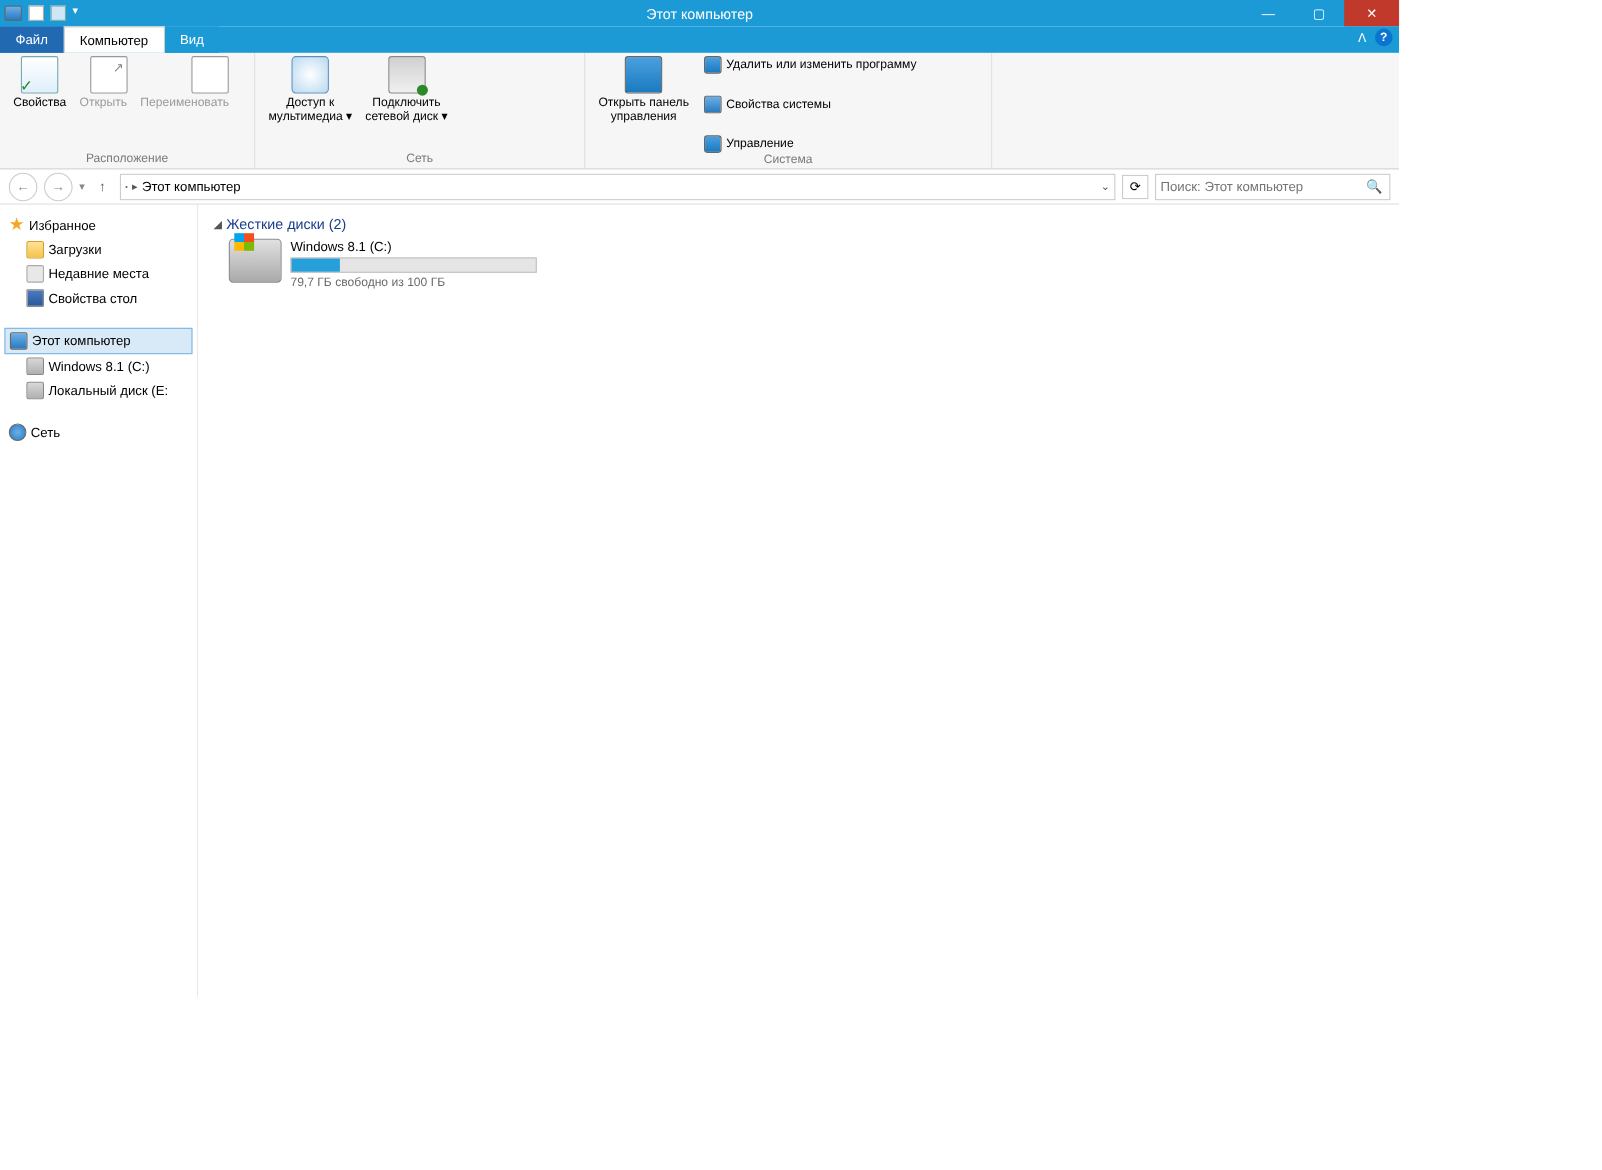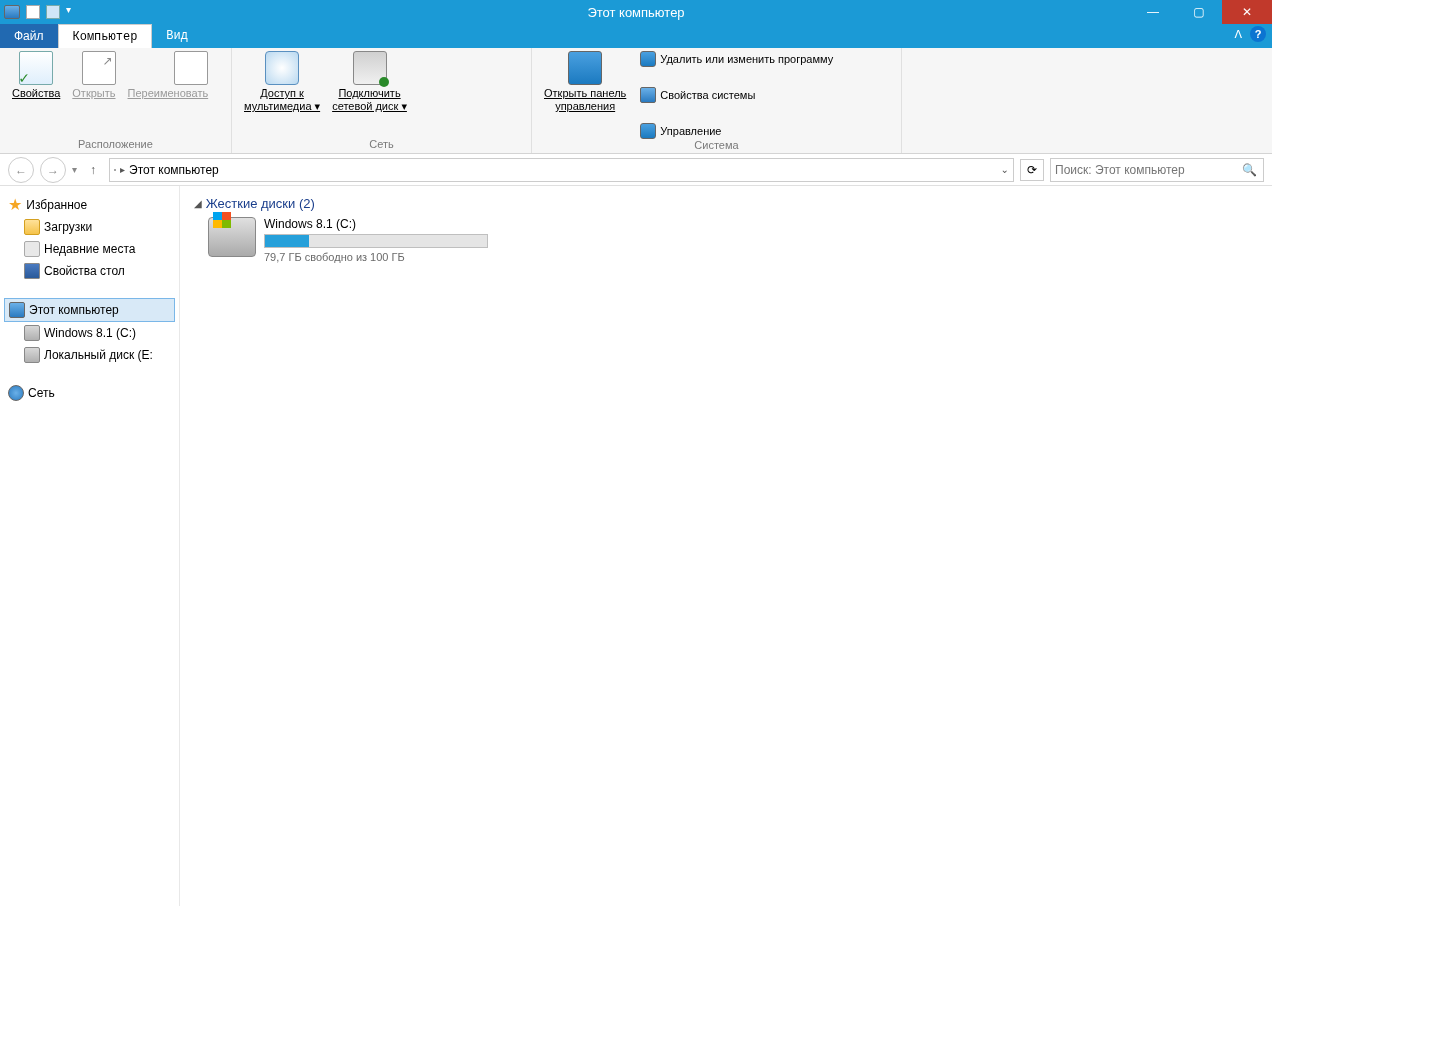--- a/index.html
+++ b/index.html
@@ -6,33 +6,33 @@
 body { width:1272px; height:930px; background:#fff; font-size:12px; color:#000; }
 .titlebar { height:24px; background:#1b9ad6; display:flex; align-items:center; position:relative; }
 .titlebar .qa { display:flex; align-items:center; gap:6px; padding-left:4px; }
 .titlebar .qa span { width:16px; height:16px; display:inline-block; }
 .titlebar .title { position:absolute; left:0; right:0; text-align:center; color:#fff; font-size:13px; }
 .titlebar .winbtns { position:absolute; right:0; top:0; display:flex; height:24px; }
 .titlebar .winbtns div { width:46px; height:24px; display:flex; align-items:center; justify-content:center; color:#fff; }
 .titlebar .winbtns .close { background:#c1392b; width:50px; }
 .tabs { height:24px; background:#1b9ad6; display:flex; align-items:flex-end; font-size:12px; position:relative; }
 .tabs .filetab { background:#2169b1; color:#fff; padding:4px 14px; height:24px; display:flex; align-items:center; }
-.tabs .tab { background:#fff; color:#000; padding:8px 14px; height:24px; display:flex; align-items:center; border-top:1px solid #ccc; border-left:1px solid #ccc; border-right:1px solid #ccc;font-family:Liberation Mono, monospace; }
+.tabs .tab { background:#fff; color:#000; padding:8px 14px; height:24px; display:flex; align-items:center; border-top:1px solid #ccc; border-left:1px solid #ccc; border-right:1px solid #ccc; }
 .tabs .tab.inactive { background:#1b9ad6; color:#fff; border:none; }
 .tabs .right { position:absolute; right:6px; top:2px; display:flex; gap:8px; align-items:center; }
 .tabs .right .chev { color:#fff; font-size:11px; }
 .tabs .right .help { width:16px; height:16px; border-radius:50%; background:#0b74d1; color:#fff; display:flex; align-items:center; justify-content:center; font-size:11px; font-weight:bold; }
 .ribbon { height:106px; background:#f6f6f6; border-bottom:1px solid #d4d4d4; display:flex; }
 .ribgroup { border-right:1px solid #e0e0e0; display:flex; flex-direction:column; justify-content:space-between; }
 .ribgroup .items { display:flex; align-items:flex-start; padding:3px 6px 0 6px; }
 .ribgroup .lbl { text-align:center; color:#7a7a7a; font-size:11px; padding-bottom:3px; }
 .ritem { display:flex; flex-direction:column; align-items:center; width:auto; padding:0 6px; color:#000; }
 .ritem.disabled { color:#9a9a9a;align-items:flex-end; }
 .ritem .ico { width:34px; height:34px; margin-bottom:2px; }
-.ritem .txt { font-size:11px; text-align:center; line-height:13px; white-space:pre-line;text-decoration:underline; }
+.ritem .txt { font-size:11px; text-align:center; line-height:13px; white-space:pre-line; }
 .syscol { display:flex; flex-direction:column; justify-content:center; gap:20px; padding:0 8px; }
 .sysrow { display:flex; align-items:center; gap:4px; font-size:11px; }
 .sysrow .sico { width:16px; height:16px; }
 .addr { height:32px; display:flex; align-items:center; gap:6px; padding:0 8px; border-bottom:1px solid #e0e0e0; }
 .addr .navbtn { width:26px; height:26px; border:1px solid #ccc; border-radius:50%; display:flex; align-items:center; justify-content:center; color:#888; }
 .addr .up { width:20px; height:20px; color:#555; display:flex; align-items:center; justify-content:center; }
 .addr .path { flex:1; height:24px; border:1px solid #ccc; display:flex; align-items:center; padding:0 4px; gap:4px; }
 .addr .path .sep { color:#555; font-size:10px; }
 .addr .refresh { width:24px; height:22px; border:1px solid #ccc; display:flex; align-items:center; justify-content:center; }
 .addr .search { width:214px; height:24px; border:1px solid #ccc; display:flex; align-items:center; padding:0 4px; color:#888; position:relative; }

